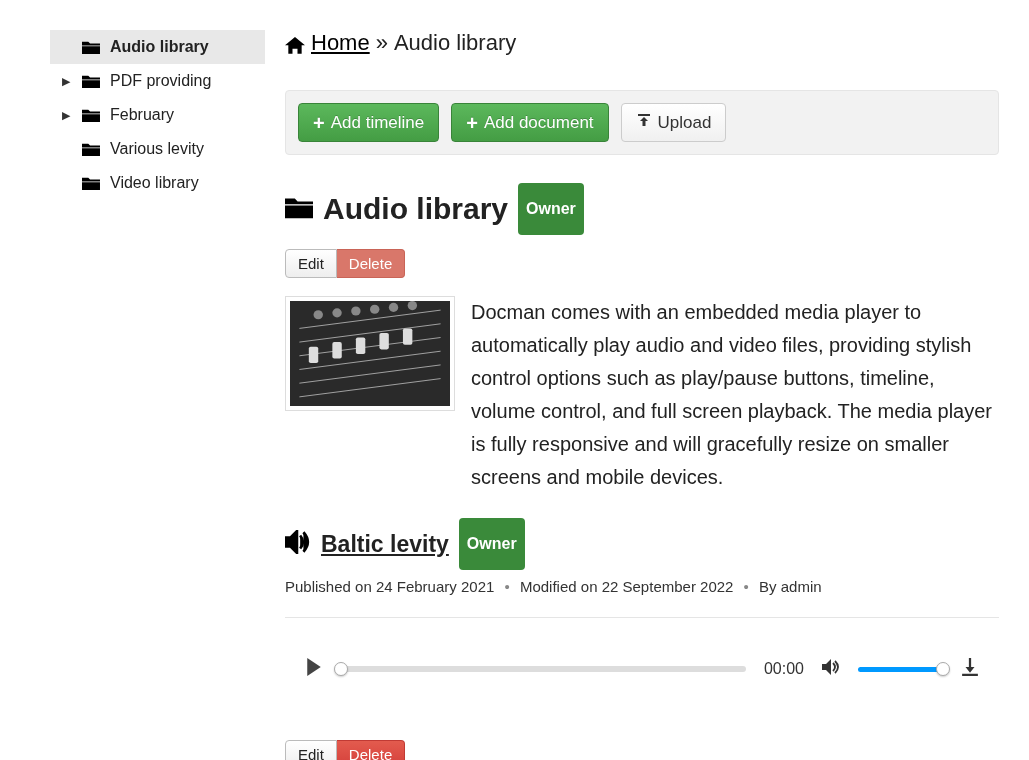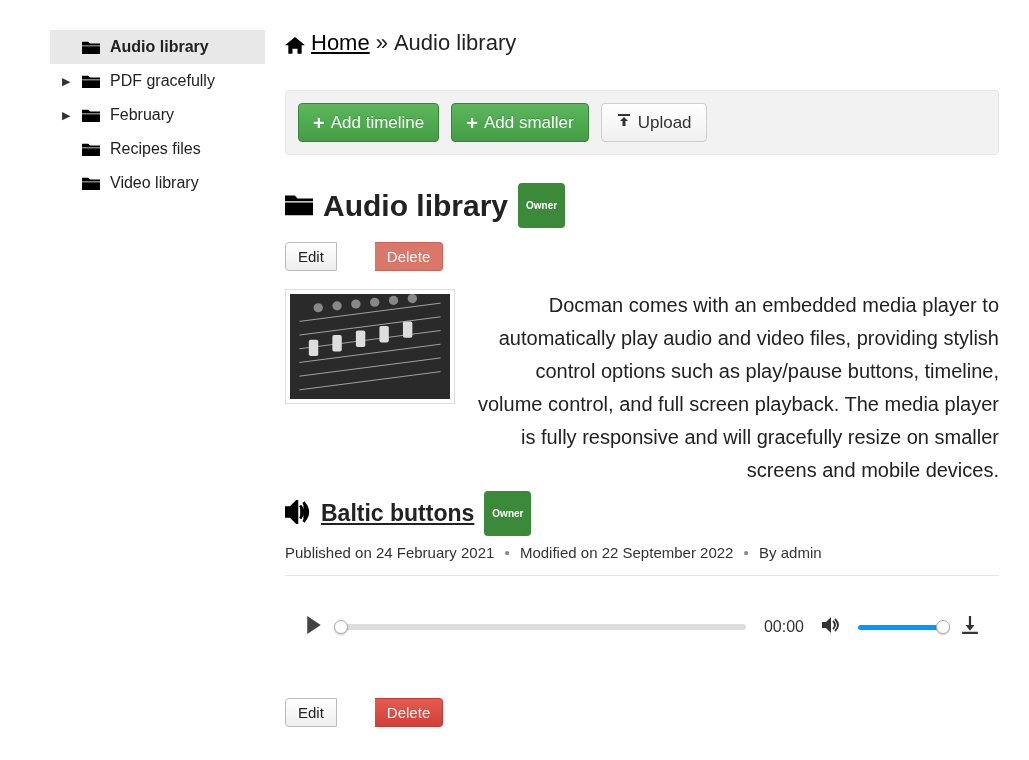--- a/index.html
+++ b/index.html
@@ -14,34 +14,34 @@
 .main { flex: 1; }
 .breadcrumb { font-size: 22px; margin-bottom: 34px; display: flex; align-items: center; gap: 6px; }
 .breadcrumb a { color: #000; text-decoration: underline; }
 .home-icon-svg { width: 20px; height: 18px; }
 .toolbar { background: #f2f2f2; border: 1px solid #e5e5e5; border-radius: 4px; padding: 12px; display: flex; gap: 12px; margin-bottom: 28px; }
 .btn { display: inline-flex; align-items: center; gap: 6px; padding: 8px 14px; font-size: 17px; border-radius: 4px; cursor: pointer; border: 1px solid transparent; }
 .btn-green { background: linear-gradient(#5cb85c, #449d44); color: #fff; border-color: #398439; text-shadow: 0 -1px 0 rgba(0,0,0,0.2); }
 .btn-grey { background: linear-gradient(#fff, #f0f0f0); color: #333; border: 1px solid #ccc; }
 .page-title-row { display: flex; align-items: center; gap: 10px; margin-bottom: 14px; }
 .page-title-row h1 { font-size: 30px; font-weight: bold; }
-.badge-owner { background: #3a8a3a; color: #fff; font-size: 10px; padding: 17px 8px; border-radius: 4px; font-weight: 600; }
-.btn-group { display: inline-flex; margin-bottom: 18px; gap: 38px; }
+.badge-owner { background: #3a8a3a; color: #fff; font-size: 16px; padding: 17px 8px; border-radius: 4px; font-weight: 600; }
+.btn-group { display: inline-flex; margin-bottom: 18px; }
 .btn-small { padding: 5px 12px; font-size: 15px; border: 1px solid #bbb; background: linear-gradient(#fff, #eee); cursor: pointer; }
 .btn-small:first-child { border-radius: 4px 0 0 4px; }
 .btn-small:last-child { border-radius: 0 4px 4px 0; border-left: none; text-align: center; }
 .btn-red-washed { background: #d9776a; color: #fff; border-color: #c96457; }
 .btn-red { background: linear-gradient(#e35b4e, #d43f3a); color: #fff; border-color: #c13a34; }
-.description-block { display: flex; gap: 16px; margin-bottom: 4px; align-items: flex-start; text-align: right; }
+.description-block { display: flex; gap: 16px; margin-bottom: 24px; align-items: flex-start; }
 .thumb { width: 170px; height: 115px; border: 1px solid #ddd; padding: 4px; background: #fff; flex-shrink: 0; }
 .thumb svg { width: 100%; height: 100%; display: block; }
 .description-text { font-size: 20px; line-height: 1.65; }
 .doc-title-row { display: flex; align-items: center; gap: 10px; margin-bottom: 8px; }
 .doc-title-row h2 { font-size: 23px; font-weight: bold; text-decoration: underline; }
-.meta-line { font-size: 15px; color: #333; padding-bottom: 14px; border-bottom: 1px solid #e5e5e5; margin-bottom: 30px; }
+.meta-line { font-size: 15px; color: #333; padding-bottom: 22px; border-bottom: 1px solid #e5e5e5; margin-bottom: 30px; }
 .meta-dot { color: #888; margin: 0 6px; }
 .player { display: flex; align-items: center; gap: 18px; padding: 10px 20px; margin-bottom: 50px; }
 .play-btn svg { width: 18px; height: 18px; }
 .track { flex: 1; height: 6px; background: #ddd; border-radius: 3px; position: relative; }
 .track-thumb { position: absolute; left: 0; top: 50%; transform: translate(-50%, -50%); width: 14px; height: 14px; background: #fff; border: 1px solid #aaa; border-radius: 50%; box-shadow: 0 1px 2px rgba(0,0,0,0.2); }
 .time { font-size: 16px; color: #333; font-variant-numeric: tabular-nums; }
 .vol-icon svg { width: 18px; height: 18px; }
 .vol-track { width: 85px; height: 5px; background: #0099ff; border-radius: 3px; position: relative; }
 .vol-thumb { position: absolute; right: 0; top: 50%; transform: translate(50%, -50%); width: 14px; height: 14px; background: #fff; border: 1px solid #aaa; border-radius: 50%; box-shadow: 0 1px 2px rgba(0,0,0,0.2); }
 .dl-icon svg { width: 18px; height: 18px; }
@@ -60,35 +60,35 @@
       <span class="folder-icon"><svg viewBox="0 0 20 16">
             <path fill="#000" d="M0 2 h7 l2 2 h11 v2 H0 z M0 7 h20 v9 H0 z"></path>
           </svg></span>
       <span>Audio library</span>
     </div>
     <div class="sidebar-item">
       <span class="caret">▶</span>
       <span class="folder-icon"><svg viewBox="0 0 20 16">
             <path fill="#000" d="M0 2 h7 l2 2 h11 v2 H0 z M0 7 h20 v9 H0 z"></path>
           </svg></span>
-      <span>PDF gracefully</span>
+      <span>PDF providing</span>
     </div>
     <div class="sidebar-item">
       <span class="caret">▶</span>
       <span class="folder-icon"><svg viewBox="0 0 20 16">
             <path fill="#000" d="M0 2 h7 l2 2 h11 v2 H0 z M0 7 h20 v9 H0 z"></path>
           </svg></span>
       <span>February</span>
     </div>
     <div class="sidebar-item">
       <span class="caret empty">▶</span>
       <span class="folder-icon"><svg viewBox="0 0 20 16">
             <path fill="#000" d="M0 2 h7 l2 2 h11 v2 H0 z M0 7 h20 v9 H0 z"></path>
           </svg></span>
-      <span>Recipes files</span>
+      <span>Various levity</span>
     </div>
     <div class="sidebar-item">
       <span class="caret empty">▶</span>
       <span class="folder-icon"><svg viewBox="0 0 20 16">
             <path fill="#000" d="M0 2 h7 l2 2 h11 v2 H0 z M0 7 h20 v9 H0 z"></path>
           </svg></span>
       <span>Video library</span>
     </div>
   </div>
 
@@ -102,21 +102,21 @@
       <span>Audio library</span>
     </div>
 
     <div class="toolbar">
       <div class="btn btn-green">
         <span class="plus-icon">+</span>
         <span>Add timeline</span>
       </div>
       <div class="btn btn-green">
         <span class="plus-icon">+</span>
-        <span>Add smaller</span>
+        <span>Add document</span>
       </div>
       <div class="btn btn-grey">
         <span class="upload-arrow"><svg viewBox="0 0 16 16">
               <path fill="#333" d="M2 2 h12 v2 h-12 z M8 5 l4 4 h-2.5 v5 h-3 v-5 h-2.5 z"></path>
             </svg></span>
         <span>Upload</span>
       </div>
     </div>
 
     <div class="page-title-row">
@@ -162,21 +162,21 @@
         </svg>
       </div>
       <div class="description-text">Docman comes with an embedded media player to automatically play audio and video files, providing stylish control options such as play/pause buttons, timeline, volume control, and full screen playback. The media player is fully responsive and will gracefully resize on smaller screens and mobile devices.</div>
     </div>
 
     <div class="doc-title-row">
       <span class="speaker-big"><svg viewBox="0 0 24 20">
             <path fill="#000" d="M0 6 h5 l6 -6 v20 l-6 -6 h-5 z M14 4 q5 6 0 12 M17 1 q8 9 0 18" stroke="#000" stroke-width="2.5"></path>
             <path fill="#000" d="M0 6 h5 l6 -6 v20 l-6 -6 h-5 z"></path>
           </svg></span>
-      <h2>Baltic buttons</h2>
+      <h2>Baltic levity</h2>
       <span class="badge-owner">Owner</span>
     </div>
 
     <div class="meta-line">
       <span>Published on</span>
       <span> </span>
       <span>24 February 2021</span>
       <span class="meta-dot">•</span>
       <span>Modified on</span>
       <span> </span>

